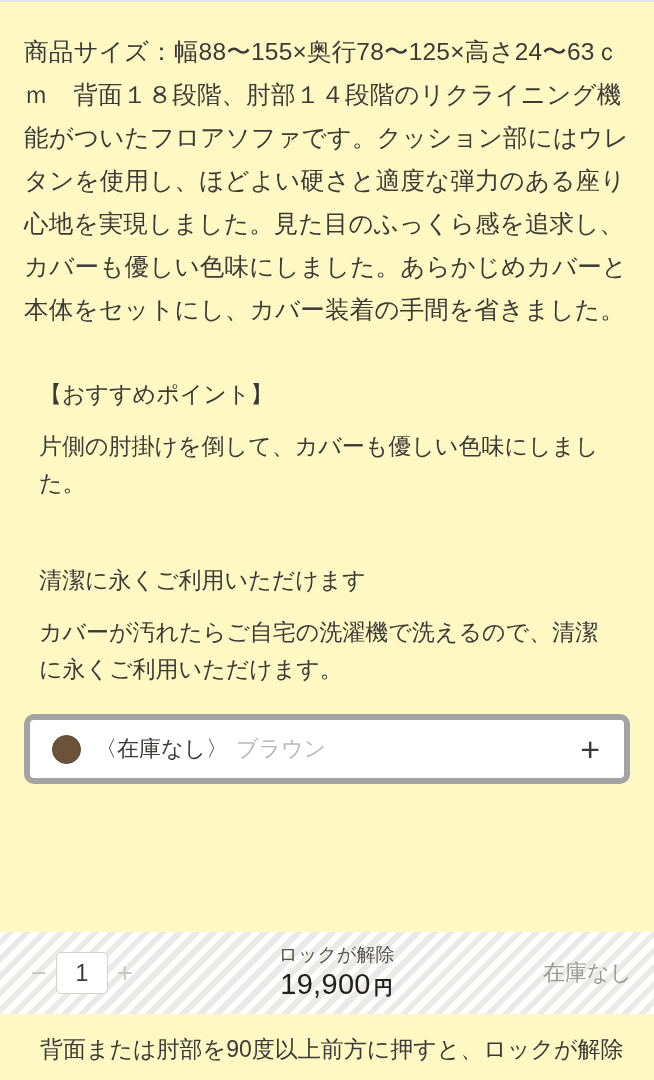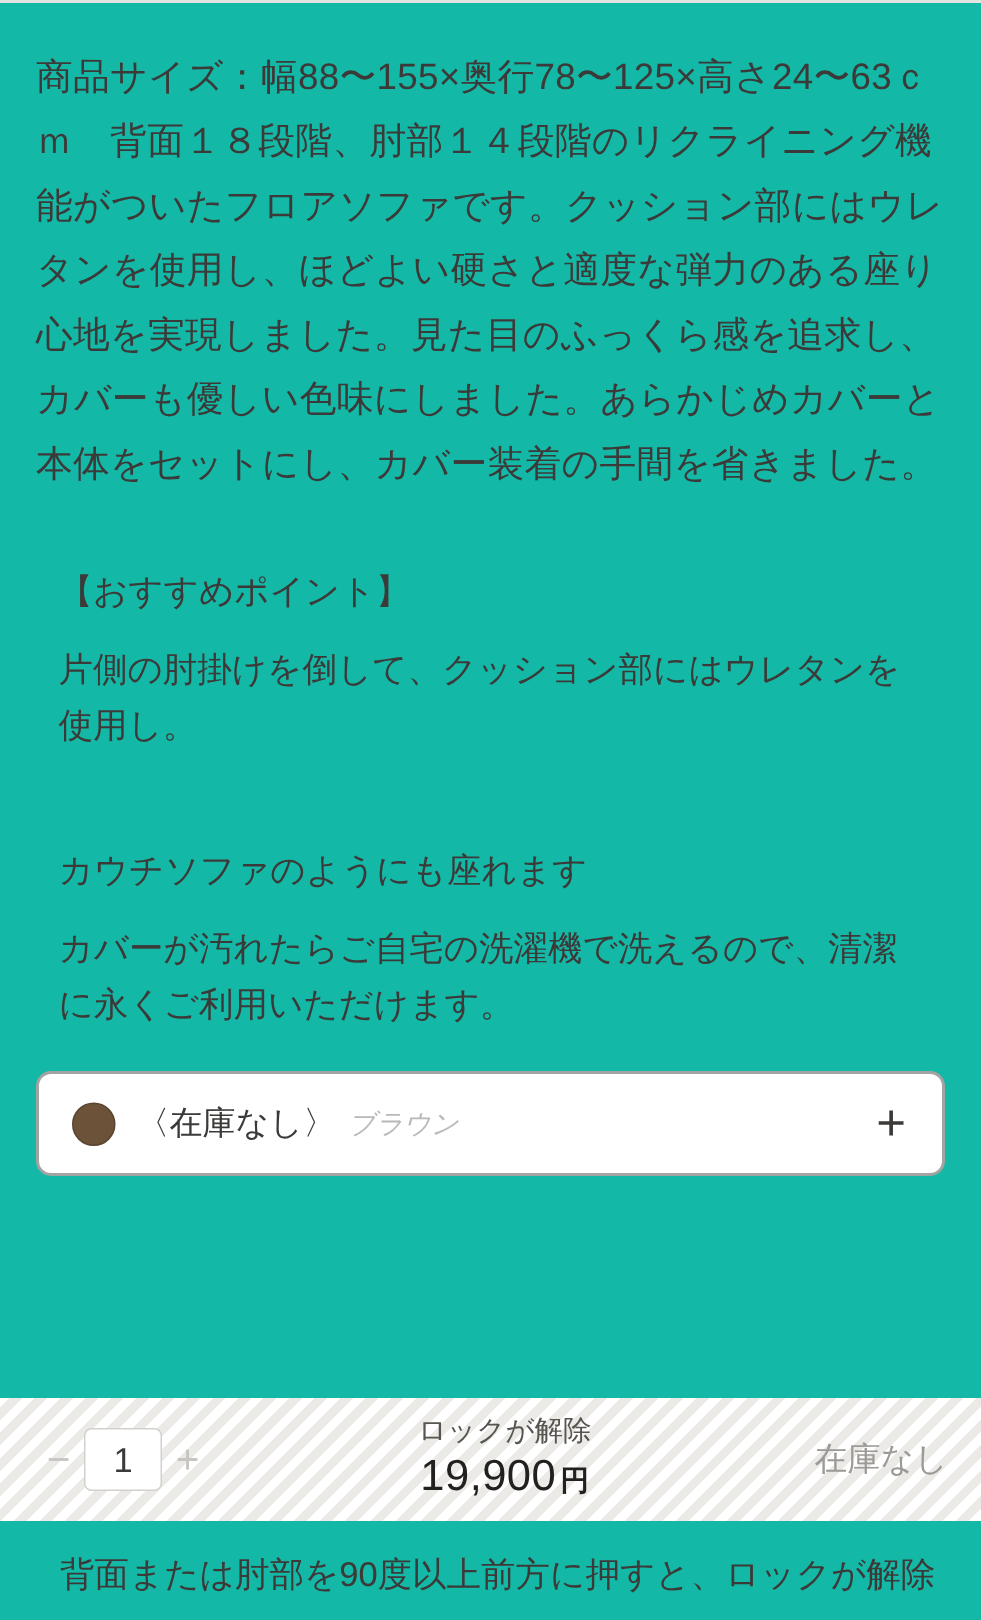--- a/index.html
+++ b/index.html
@@ -12,21 +12,21 @@
     height: 1080px;
     font-family: "Liberation Sans", sans-serif;
     color: #3a3a38;
     overflow: hidden;
     position: relative;
   }
   .page {
     width: 654px;
     height: 1080px;
     position: relative;
-    background: #14b8a6;
+    background: #fef9c3;
     box-sizing: border-box;
   }
   .topline {
     position: absolute;
     top: 0;
     left: 0;
     width: 654px;
     height: 2px;
     background: #e3e3e1;
   }
@@ -49,21 +49,21 @@
   .para {
     font-size: 23px;
     line-height: 37px;
     color: #3c3a38;
     margin: 15px;
     white-space: pre-wrap;
     word-break: break-all;
   }
   .variant-box {
     margin: 26px 24px 0 24px;
-    border: 2px solid #a3a3a3;
+    border: 6px solid #a3a3a3;
     border-radius: 10px;
     height: 70px;
     display: flex;
     align-items: center;
     padding: 0 20px 0 22px;
     box-sizing: border-box;
     background: #fff;
   }
   .swatch {
     width: 27px;
@@ -73,25 +73,24 @@
     flex: 0 0 auto;
     margin-right: 14px;
     border: 1px solid #5a4530;
   }
   .variant-stock {
     font-size: 22px;
     color: #3c3a38;
     white-space: nowrap;
   }
   .variant-name {
-    font-size: 18px;
+    font-size: 22px;
     color: #b9b9b7;
     margin-left: 8px;
     white-space: nowrap;
-    font-style: italic;
   }
   .plus-icon {
     margin-left: auto;
     font-size: 34px;
     line-height: 34px;
     color: #3c3a38;
     font-weight: 300;
     padding-right: 4px;
   }
   .cart-bar {
@@ -186,25 +185,25 @@
 <div class="page">
 
   <div class="topline"></div>
 
   <div class="content">
     <p class="desc">商品サイズ：幅88〜155×奥行78〜125×高さ24〜63ｃｍ　背面１８段階、肘部１４段階のリクライニング機能がついたフロアソファです。クッション部にはウレタンを使用し、ほどよい硬さと適度な弾力のある座り心地を実現しました。見た目のふっくら感を追求し、カバーも優しい色味にしました。あらかじめカバーと本体をセットにし、カバー装着の手間を省きました。</p>
 
     <div class="block-gap"></div>
 
     <p class="para">【おすすめポイント】</p>
-    <p class="para">片側の肘掛けを倒して、クッション部にはウレタンを使用し。</p>
+    <p class="para">片側の肘掛けを倒して、カバーも優しい色味にしました。</p>
 
     <div class="block-gap"></div>
 
-    <p class="para">カウチソファのようにも座れます</p>
+    <p class="para">清潔に永くご利用いただけます</p>
     <p class="para">カバーが汚れたらご自宅の洗濯機で洗えるので、清潔に永くご利用いただけます。</p>
   </div>
 
   <div class="variant-box">
     <span class="swatch"></span>
     <span class="variant-stock">〈在庫なし〉</span>
     <span class="variant-name">ブラウン</span>
     <span class="plus-icon">+</span>
   </div>
 

